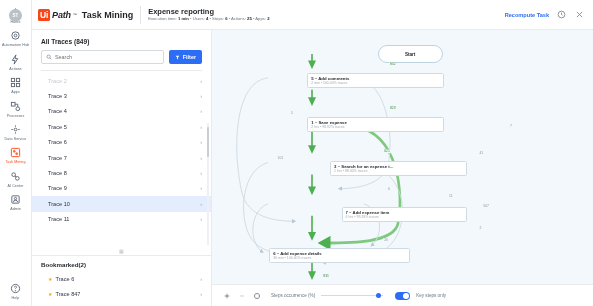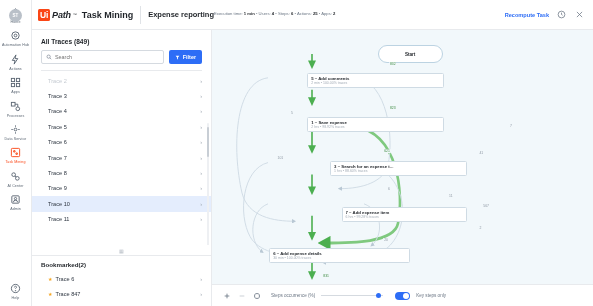--- a/index.html
+++ b/index.html
@@ -55,21 +55,21 @@
   .logo { display: flex; align-items: center; gap: 2px; }
   .logo-mark {
     background: #fa4616; color: #fff; font-weight: bold;
     font-size: 8.5px; padding: 1px 2px; border-radius: 1.5px;
     letter-spacing: -.2px;
   }
   .logo-path { font-weight: bold; font-size: 9px; color: #1f2328; letter-spacing: -.2px; font-style: italic; }
   .logo-tm { font-size: 4px; color: #1f2328; vertical-align: super; }
   .logo-prod { font-weight: bold; font-size: 9px; color: #1f2328; margin-left: 3px; }
   .divider-v { width: 1px; height: 18px; background: #e0e3e7; margin: 0 7px; }
-  .titlewrap { display: flex; flex-direction: row; justify-content: center; }
+  .titlewrap { display: flex; flex-direction: column; justify-content: center; }
   .task-title { font-size: 7.5px; font-weight: bold; color: #1f2328; line-height: 9px; }
   .task-meta { font-size: 4.2px; color: #6b7684; line-height: 6px; margin-top: .5px; }
   .task-meta b { color: #1f2328; font-weight: bold; }
   .topbar-right { margin-left: auto; display: flex; align-items: center; gap: 7px; }
   .recompute { font-size: 5.6px; color: #2d6df6; font-weight: bold; cursor: pointer; }
   .ico-btn {
     width: 11px; height: 11px; display: flex; align-items: center;
     justify-content: center; color: #6b7684; cursor: pointer;
   }
   .ico-btn svg { width: 9px; height: 9px; }

